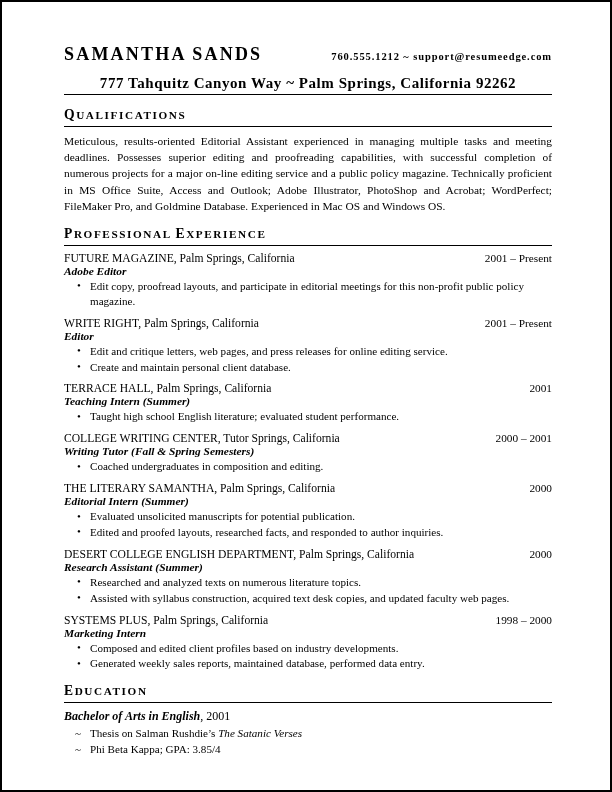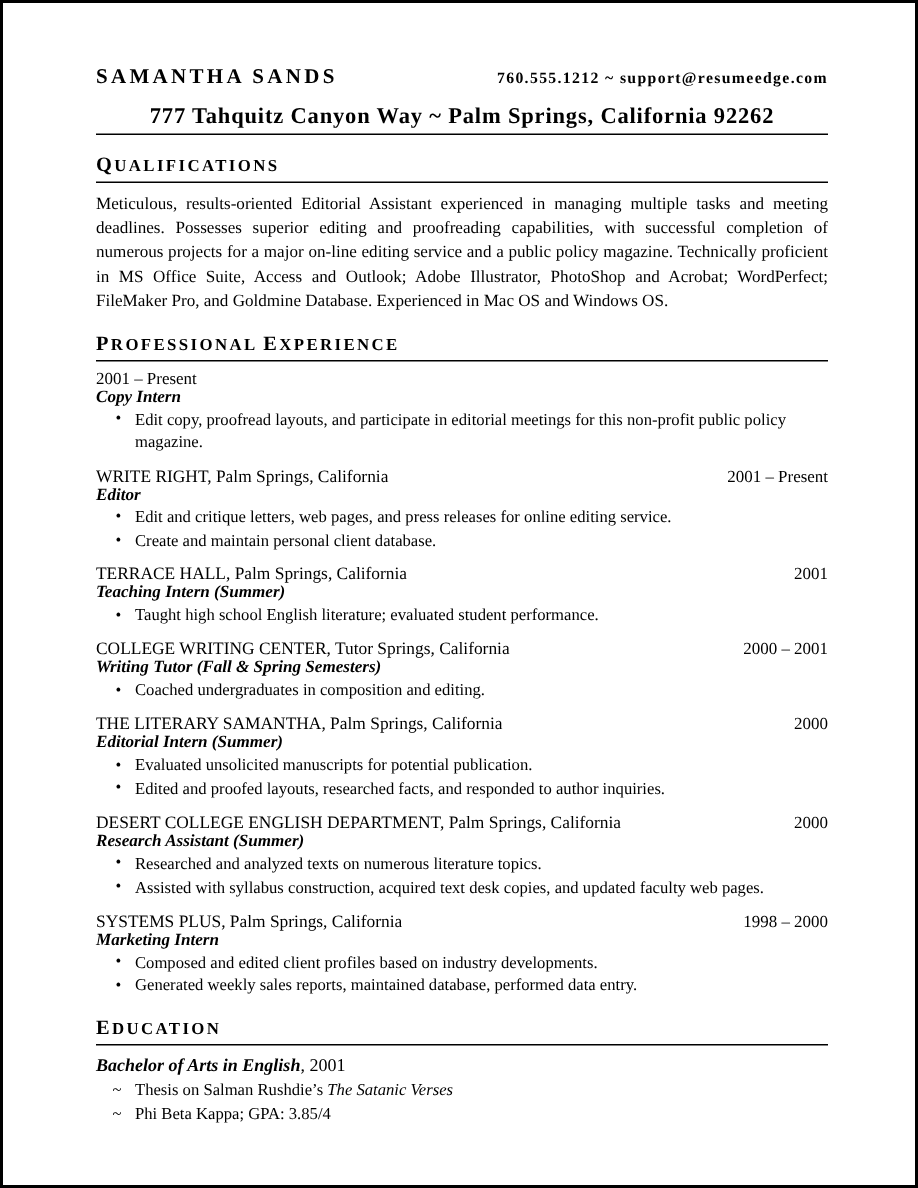--- a/index.html
+++ b/index.html
@@ -31,21 +31,21 @@
   }
   
   .header-row {
     display: flex;
     align-items: baseline;
     justify-content: space-between;
     width: 100%;
   }
   .name {
     font-family: "Liberation Serif", serif;
-    font-size: 14px;
+    font-size: 18px;
     font-weight: bold;
     letter-spacing: 2.2px;
   }
   .contact {
     font-family: "Liberation Serif", serif;
     font-size: 10.5px;
     font-weight: bold;
     letter-spacing: 0.9px;
     white-space: nowrap;
     padding-bottom: 1px;
@@ -177,23 +177,24 @@
     <div class="sec-head"><span class="cap">Q</span><span>UALIFICATIONS</span></div>
     <div class="sec-rule"></div>
     <p class="qual-text">Meticulous, results-oriented Editorial Assistant experienced in managing multiple tasks and meeting deadlines. Possesses superior editing and proofreading capabilities, with successful completion of numerous projects for a major on-line editing service and a public policy magazine. Technically proficient in MS Office Suite, Access and Outlook; Adobe Illustrator, PhotoShop and Acrobat; WordPerfect; FileMaker Pro, and Goldmine Database. Experienced in Mac OS and Windows OS.</p>
 
     <div class="sec-head"><span class="cap">P</span><span>ROFESSIONAL </span><span class="cap">E</span><span>XPERIENCE</span></div>
     <div class="sec-rule"></div>
 
     <div id="jobs-container">
         <div class="job">
           <div class="job-line">
+            <span class="job-company">FUTURE MAGAZINE, Palm Springs, California</span>
             <span class="job-dates">2001 – Present</span>
           </div>
-          <div class="job-title">Copy Intern</div>
+          <div class="job-title">Adobe Editor</div>
           <ul class="bullets">
             <li>Edit copy, proofread layouts, and participate in editorial meetings for this non-profit public policy magazine.</li>
           </ul>
         </div>
         <div class="job">
           <div class="job-line">
             <span class="job-company">WRITE RIGHT, Palm Springs, California</span>
             <span class="job-dates">2001 – Present</span>
           </div>
           <div class="job-title">Editor</div>

